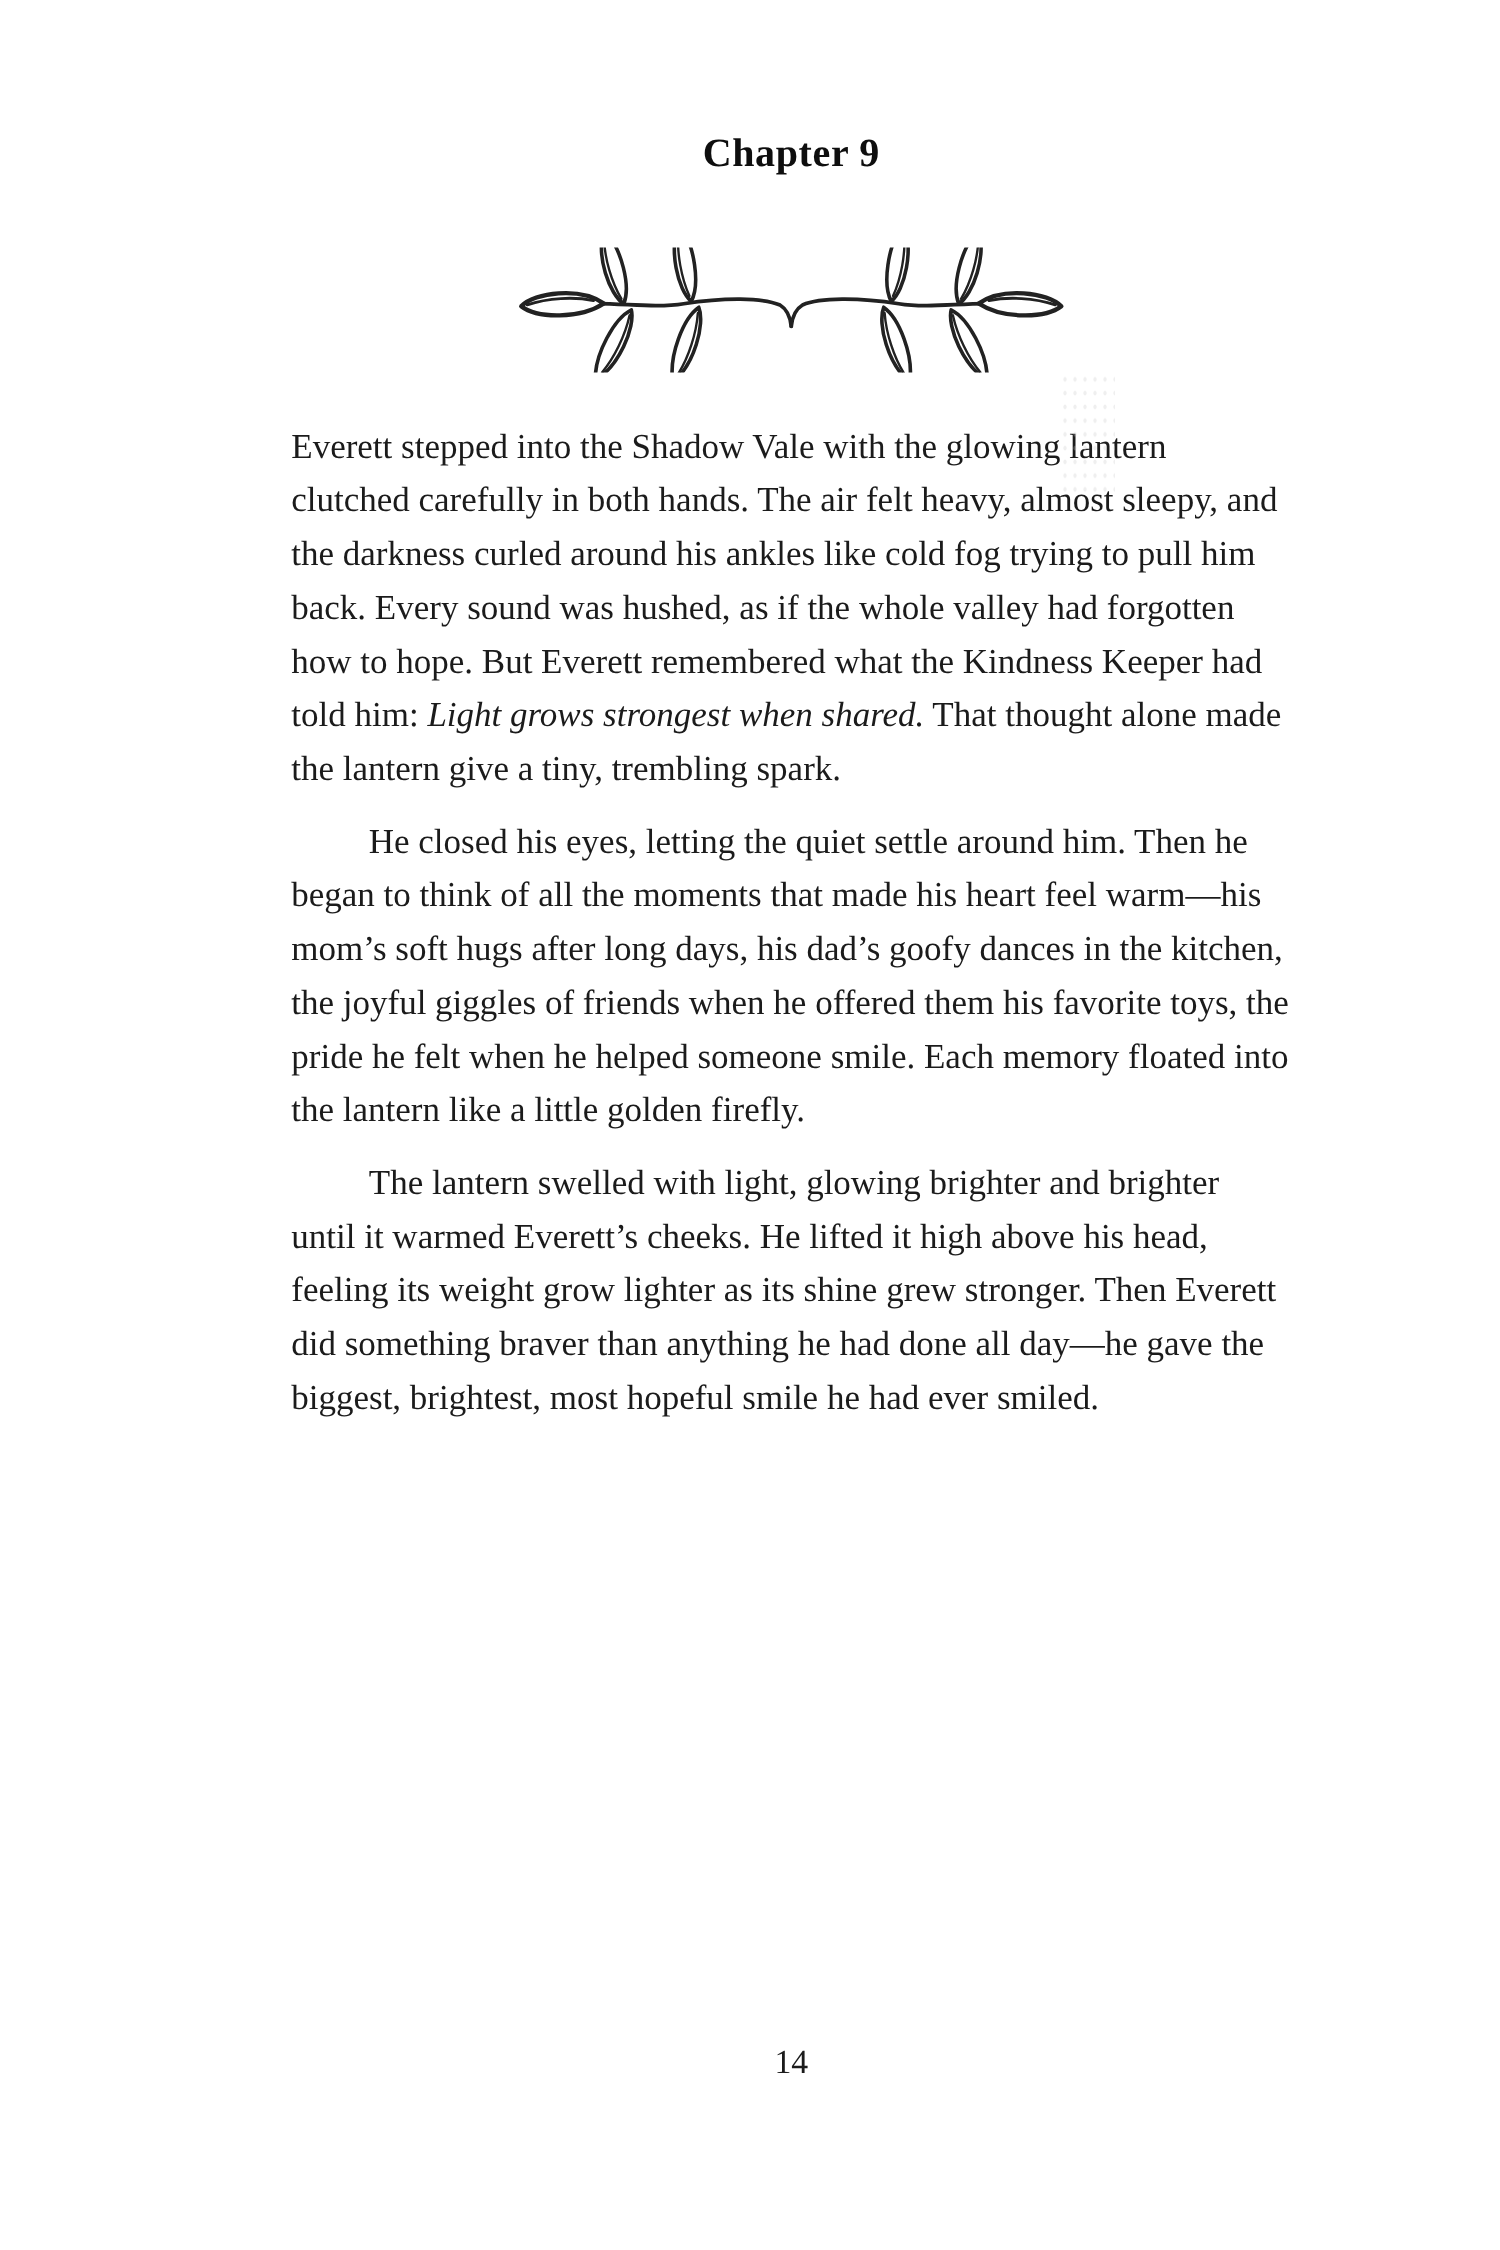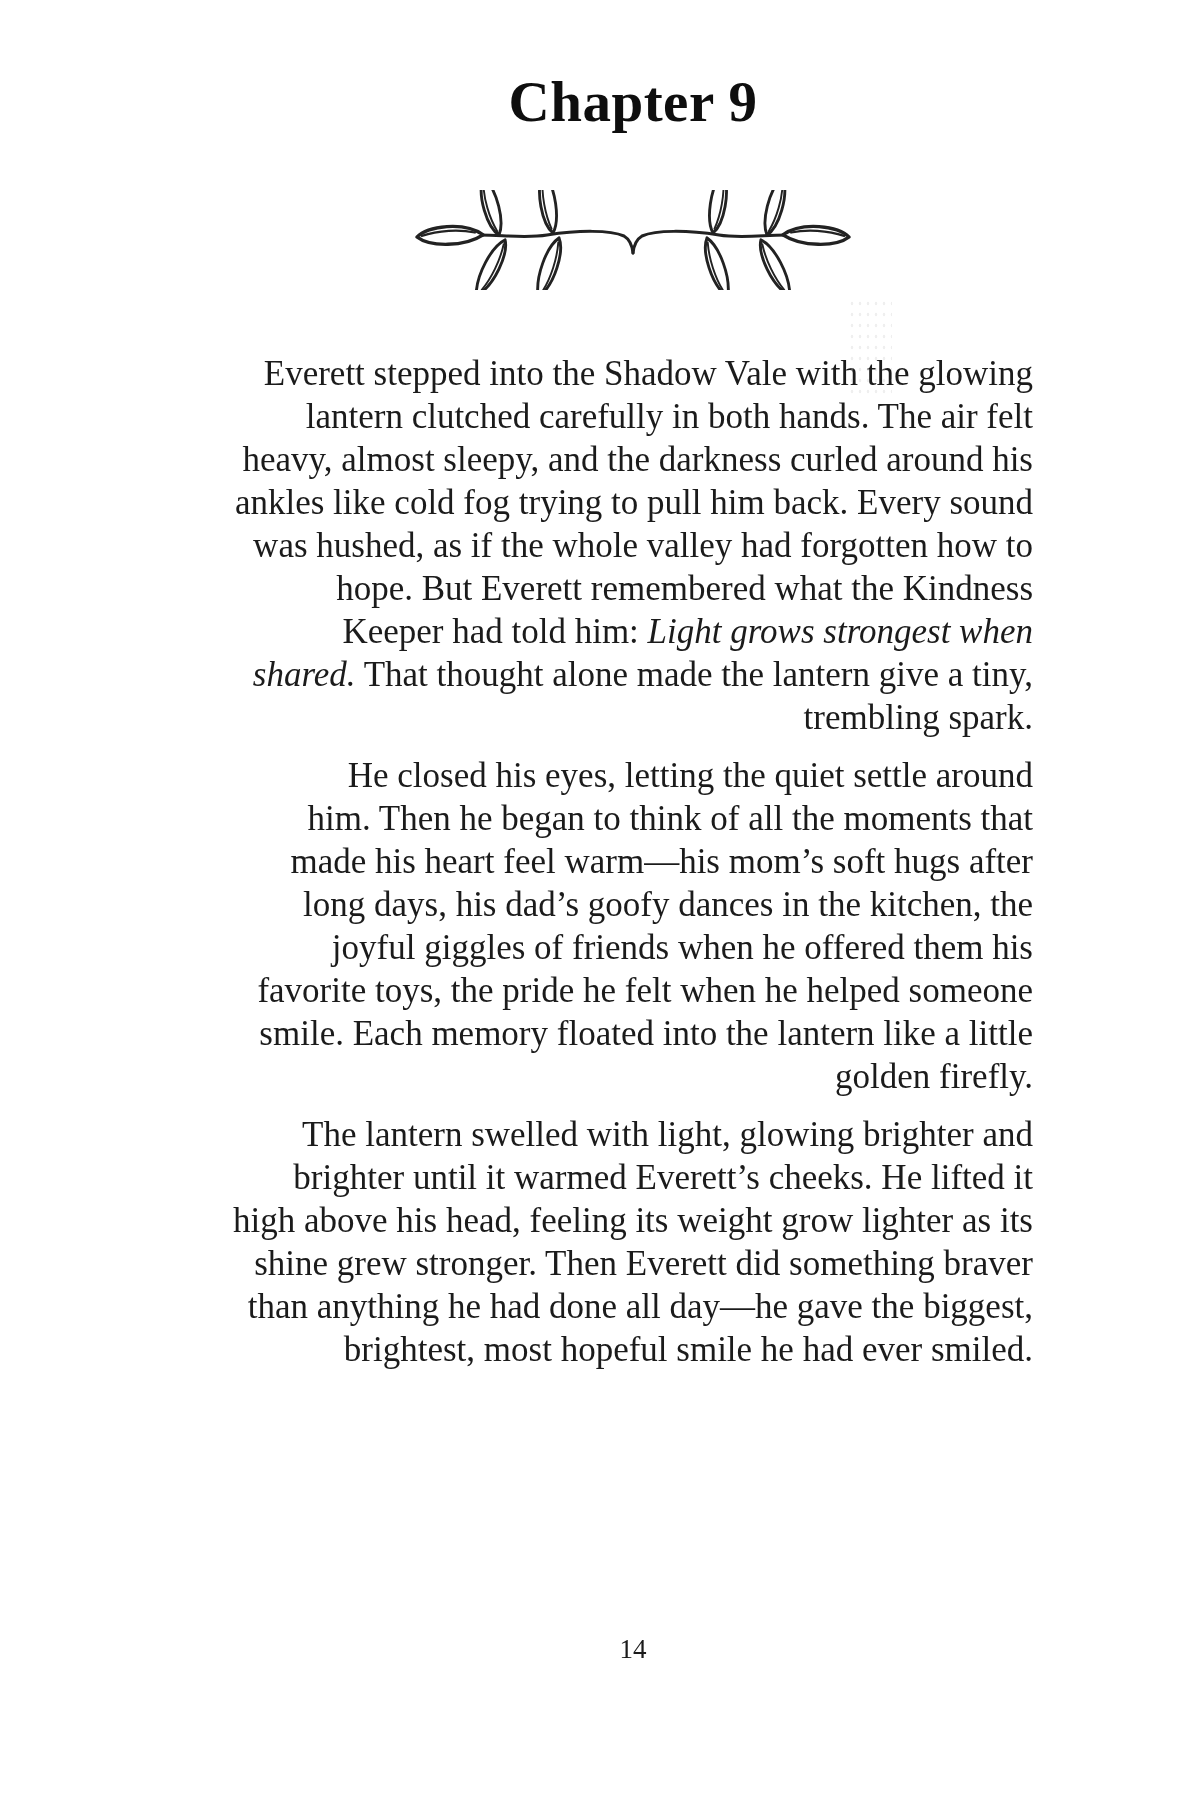--- a/index.html
+++ b/index.html
@@ -17,23 +17,23 @@
   }
   .book-page {
     position: absolute;
     left: 233px;
     top: 0;
     width: 800px;
     height: 1800px;
   }
   .chapter-heading {
     margin: 0;
-    padding-top: 72px;
+    padding-top: 106px;
     text-align: center;
-    font-size: 57px;
+    font-size: 32px;
     line-height: 1.05;
     font-weight: bold;
     color: #0e0e0e;
     letter-spacing: 0.5px;
   }
   .ornament-wrap {
     margin-top: 58px;
     text-align: center;
     height: 100px;
     position: relative;
@@ -45,24 +45,24 @@
     margin: 0;
     margin-top: 52px;
     text-align: center;
     font-size: 46px;
     line-height: 1.1;
     font-weight: bold;
     color: #0e0e0e;
     letter-spacing: 0.2px;
   }
   .story-text {
-    margin-top: 62px;
-    font-size: 35px;
+    margin-top: 38px;
+    font-size: 28px;
     line-height: 43px;
-    text-align: right;
+    text-align: left;
   }
   .story-text p {
     margin: 0 0 15px 0;
   }
   .story-text p.indent {
     text-indent: 62px;
   }
   .story-text .italic {
     font-style: italic;
   }

